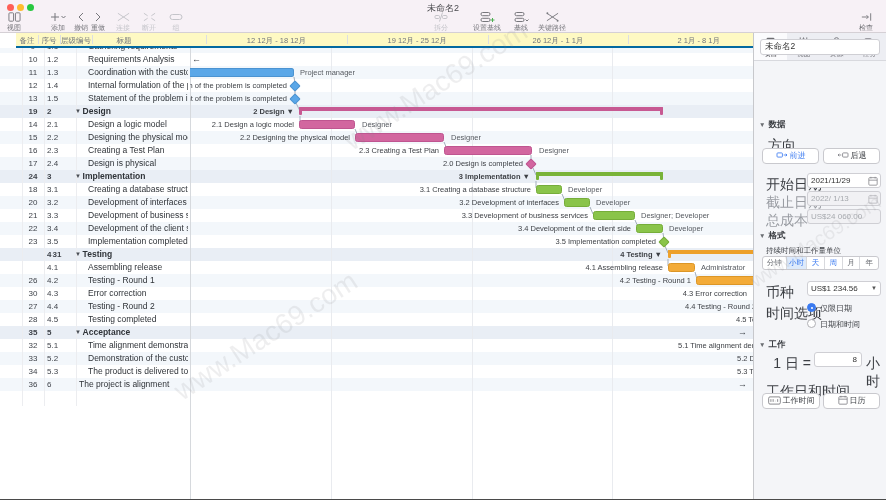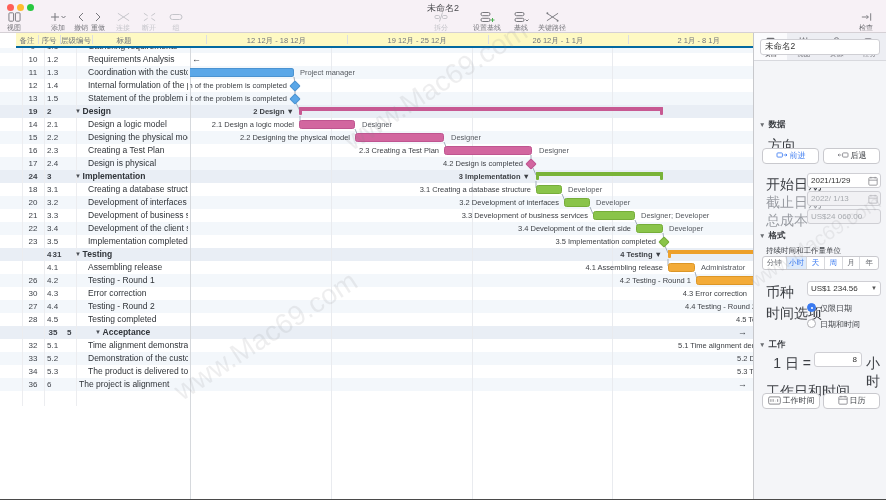--- a/index.html
+++ b/index.html
@@ -387,21 +387,21 @@
         <div class="rowt" style="top: 267px; height: 13px;">
           <span class="cell cell-num" style="top: 0px;">27</span>
           <span class="cell cell-wbs" style="top: 0px;">4.4</span>
           <span class="cell cell-title child" style="top: 0px;">Testing - Round 2</span>
         </div>
         <div class="rowt" style="top: 280px; height: 13px;">
           <span class="cell cell-num" style="top: 0px;">28</span>
           <span class="cell cell-wbs" style="top: 0px;">4.5</span>
           <span class="cell cell-title child" style="top: 0px;">Testing completed</span>
         </div>
-        <div class="rowt" style="top: 293px; height: 28px; margin-left: 20px;">
+        <div class="rowt" style="top: 293px; height: 28px;">
           <span class="cell cell-num bold" style="top: 0px;">35</span>
           <span class="cell cell-wbs bold" style="top: 0px;">5</span>
           <span class="cell cell-title group bold" style="top: 0px;"><span class="tri">▼ </span>Acceptance</span>
         </div>
         <div class="rowt" style="top: 306px; height: 13px;">
           <span class="cell cell-num" style="top: 0px;">32</span>
           <span class="cell cell-wbs" style="top: 0px;">5.1</span>
           <span class="cell cell-title child" style="top: 0px;">Time alignment demonstration</span>
         </div>
         <div class="rowt" style="top: 319px; height: 13px;">
@@ -454,21 +454,21 @@
         </div>
         <span class="glabel" style="right: 459px; top: 70px;">2.1  Design a logic model</span>
         <span class="glabel res" style="left: 172px; top: 70px;">Designer</span>
         <div class="gbar pink" style="left: 109px; width: 56px; top: 72px;"></div>
         <span class="glabel" style="right: 403px; top: 83px;">2.2  Designing the physical model</span>
         <span class="glabel res" style="left: 261px; top: 83px;">Designer</span>
         <div class="gbar pink" style="left: 165px; width: 89px; top: 85px;"></div>
         <span class="glabel" style="right: 314px; top: 96px;">2.3  Creating a Test Plan</span>
         <span class="glabel res" style="left: 349px; top: 96px;">Designer</span>
         <div class="gbar pink" style="left: 254px; width: 88px; top: 98px;"></div>
-        <span class="glabel" style="right: 230px; top: 109px;">4.2  Design is completed</span>
+        <span class="glabel" style="right: 230px; top: 109px;">2.0  Design is completed</span>
         <div class="gdia pink" style="left: 337px; top: 111.5px;"></div>
         <span class="glabel bold" style="right: 223px; top: 122px;">3  Implementation  ▼</span>
         <div class="gsum green" style="left: 346px; width: 127px; top: 124px;">
           <i class="b"></i>
           <i class="t1"></i>
           <i class="t2"></i>
         </div>
         <span class="glabel" style="right: 222px; top: 135px;">3.1  Creating a database structure</span>
         <span class="glabel res" style="left: 378px; top: 135px;">Developer</span>
         <div class="gbar green" style="left: 346px; width: 26px; top: 137px;"></div>

